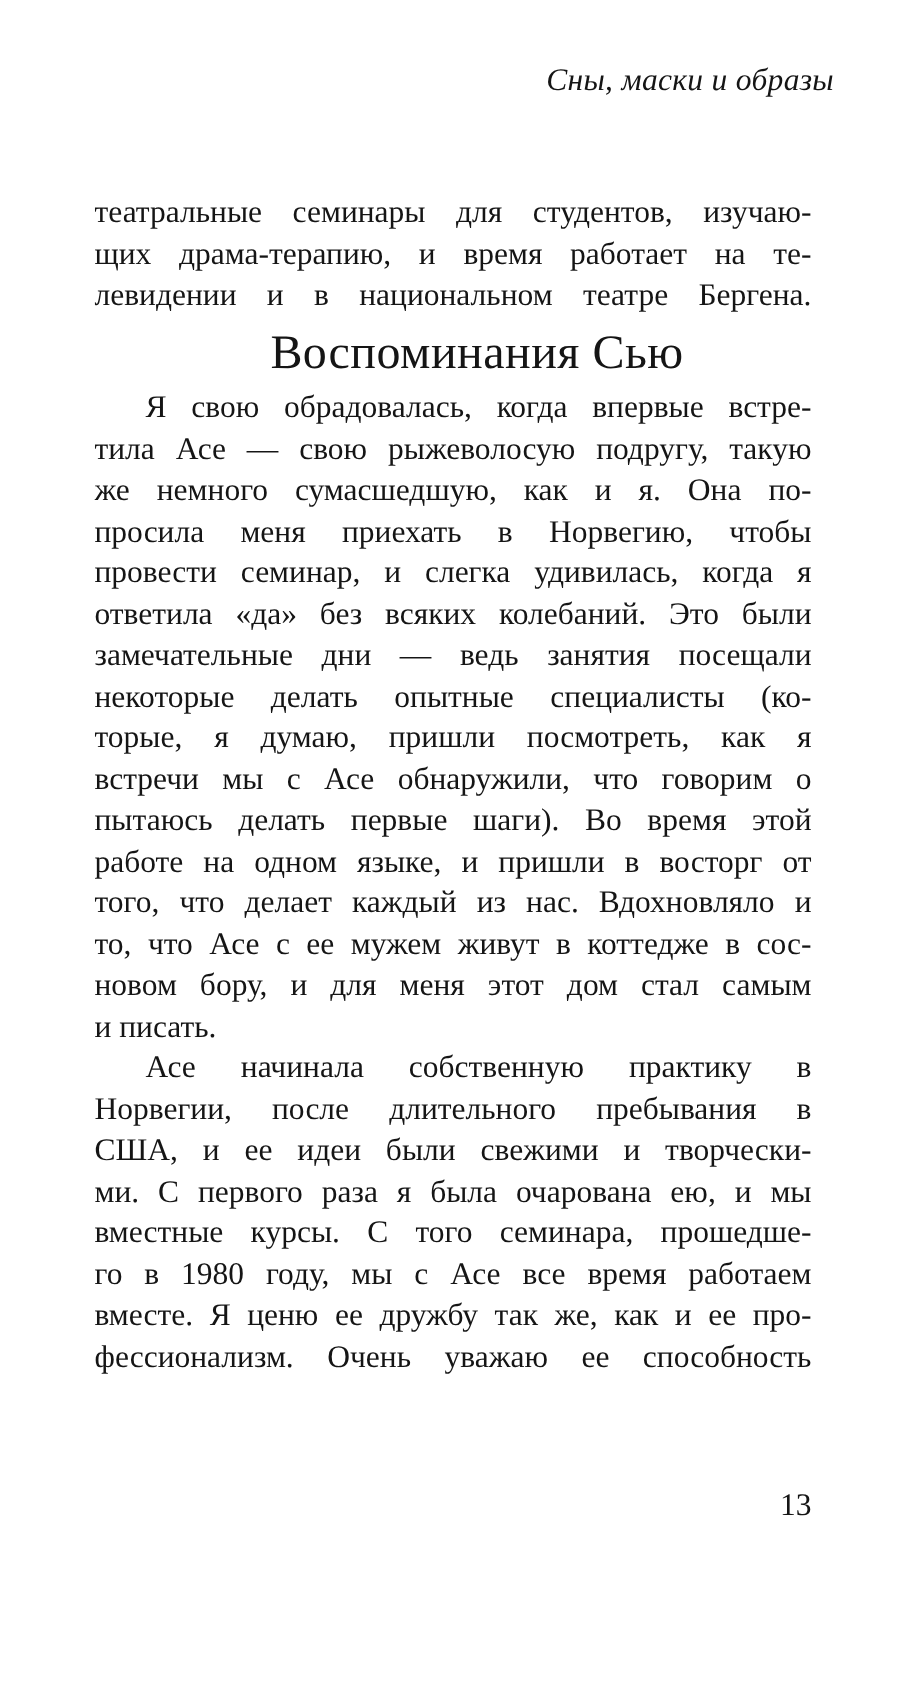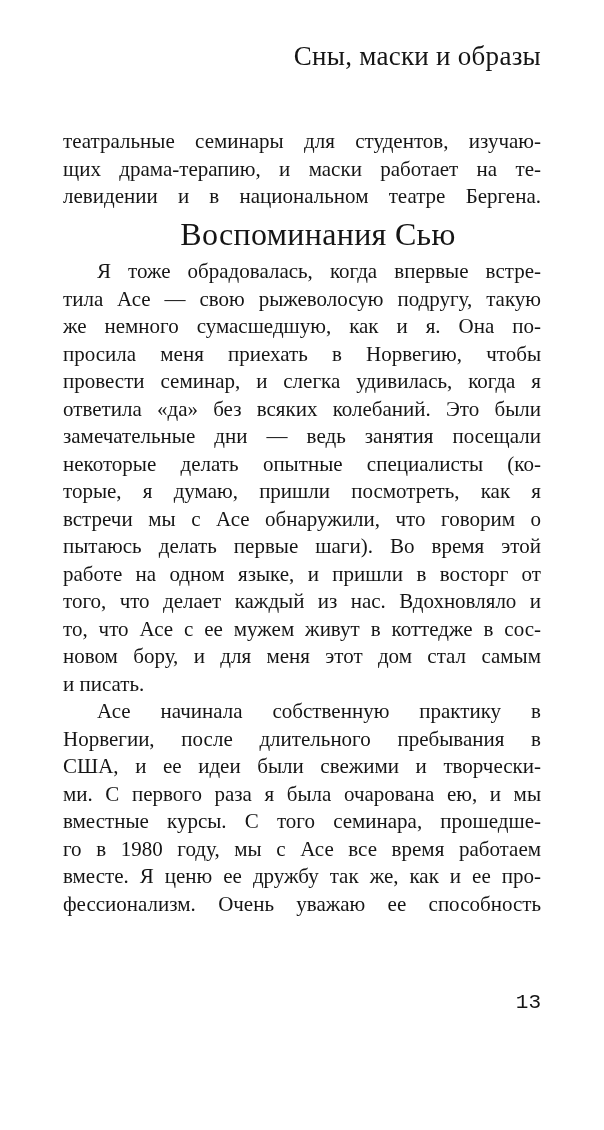--- a/index.html
+++ b/index.html
@@ -15,22 +15,23 @@
     position: relative;
     overflow: hidden;
   }
   .page {
     position: absolute;
     inset: 0;
   }
   .runhead {
     position: absolute;
     top: 41px;
-    right: 63px;
-    font-size: 27px;
+    right: 48px;
+    font-style: italic;
+    font-size: 21px;
     letter-spacing: 0.01em;
     white-space: nowrap;
   }
   .block {
     position: absolute;
     left: 63px;
     width: 478px;
   }
   .para-first   { top: 84px; margin-top: 44px; }
   .heading {
@@ -57,44 +58,43 @@
   .line.flush-left {
     text-align: left;
     text-align-last: left;
     font-family: Liberation Serif, serif;
   }
   .pageno {
     position: absolute;
     top: 991px;
     right: 63px;
     font-size: 21px;
-    font-family: Liberation Mono, monospace;
   }
 </style>
 </head>
 <body>
 
 <div class="page">
 
   <div class="runhead">Сны, маски и образы</div>
 
   <div class="block para-first">
       <div class="paragraph">
         <div class="line">театральные семинары для студентов, изучаю-</div>
-        <div class="line">щих драма-терапию, и маски работает на те-</div>
+        <div class="line">щих драма-терапию, и время работает на те-</div>
         <div class="line">левидении и в национальном театре Бергена.</div>
       </div>
     </div>
 
   <h1 class="block heading">Воспоминания Сью</h1>
 
   <div class="block body-text">
     <div>
         <div class="paragraph">
-          <div class="line indent">Я тоже обрадовалась, когда впервые встре-</div>
+          <div class="line indent">Я свою обрадовалась, когда впервые встре-</div>
           <div class="line">тила Асе — свою рыжеволосую подругу, такую</div>
           <div class="line">же немного сумасшедшую, как и я. Она по-</div>
           <div class="line">просила меня приехать в Норвегию, чтобы</div>
           <div class="line">провести семинар, и слегка удивилась, когда я</div>
           <div class="line">ответила «да» без всяких колебаний. Это были</div>
           <div class="line">замечательные дни — ведь занятия посещали</div>
           <div class="line">некоторые делать опытные специалисты (ко-</div>
           <div class="line">торые, я думаю, пришли посмотреть, как я</div>
           <div class="line">встречи мы с Асе обнаружили, что говорим о</div>
           <div class="line">пытаюсь делать первые шаги). Во время этой</div>

